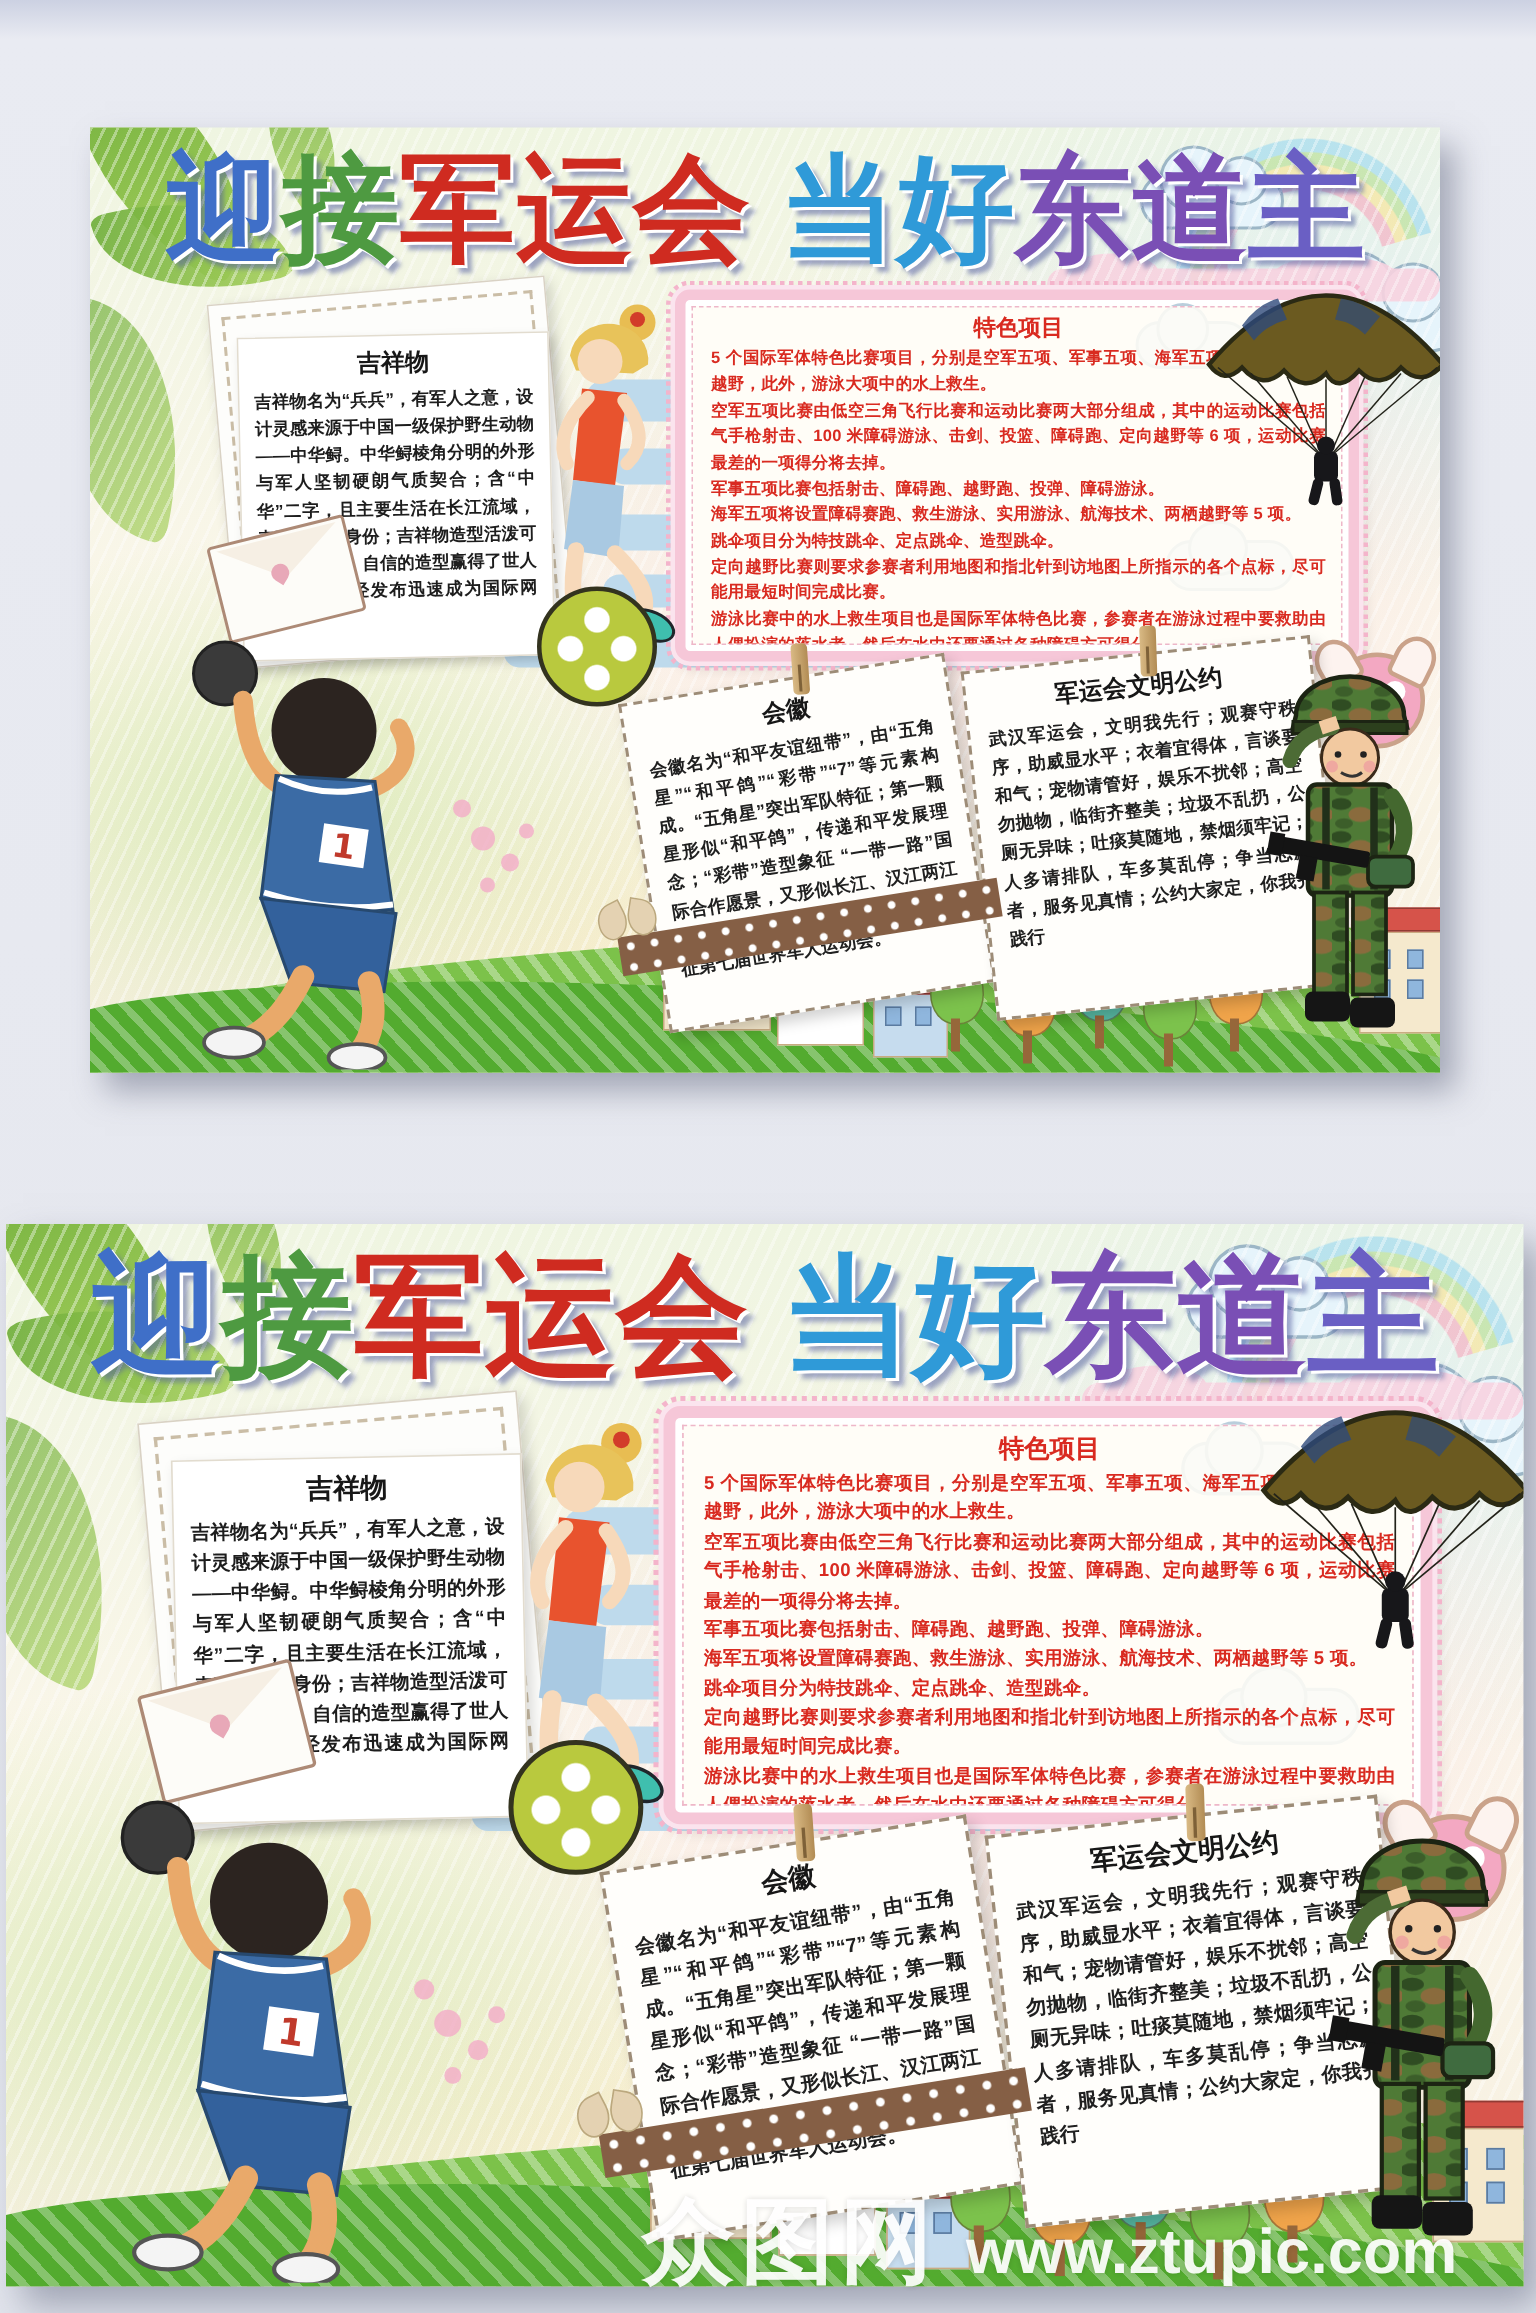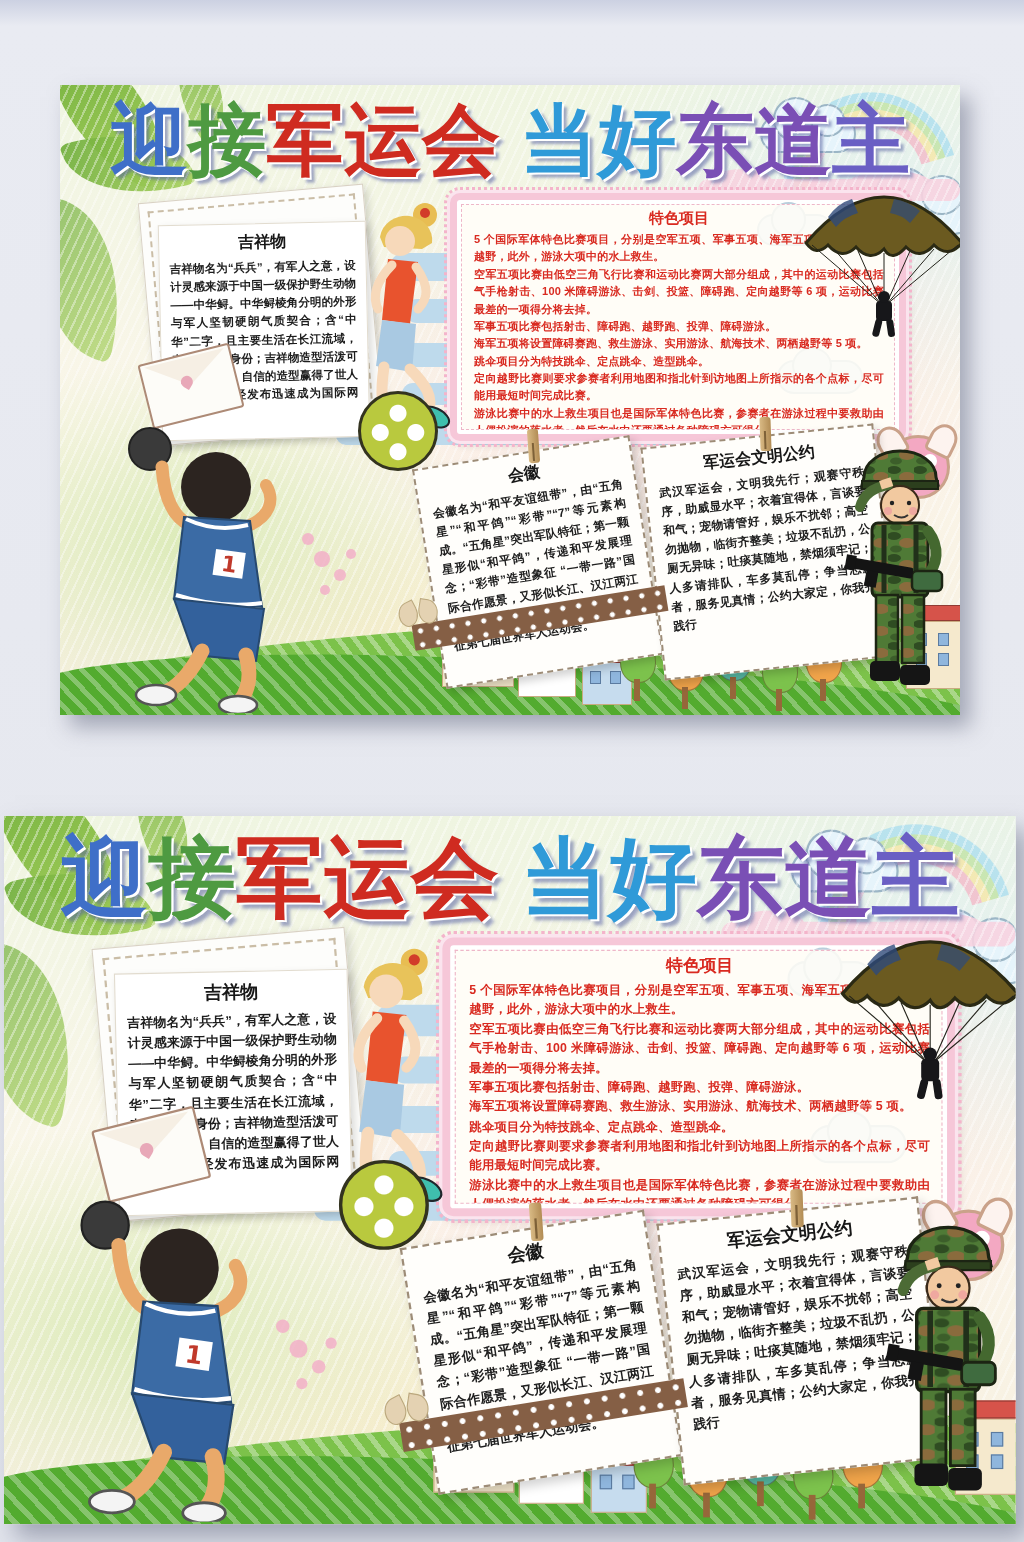--- a/index.html
+++ b/index.html
@@ -555,13 +555,17 @@
         <text x="131" y="149" font-family="DejaVu Sans, sans-serif" font-size="22" font-weight="bold" fill="#c0392b" text-anchor="middle">1</text>
       </g>
       <path d="M76,176 l90,10 -8,52 -62,-6 Z" fill="#33619c" stroke="#27496f" stroke-width="2"></path>
       <path d="M104,228 C94,248 84,260 70,268" stroke="#e9a96a" stroke-width="15" fill="none" stroke-linecap="round"></path>
       <path d="M148,232 C154,252 150,268 142,278" stroke="#e9a96a" stroke-width="15" fill="none" stroke-linecap="round"></path>
       <ellipse cx="58" cy="272" rx="20" ry="10" fill="#f4f4f4" stroke="#555" stroke-width="2.5"></ellipse>
       <ellipse cx="140" cy="282" rx="19" ry="9" fill="#f4f4f4" stroke="#555" stroke-width="2.5"></ellipse>
     </svg>
   </div>
 </div>
+  <div class="watermark">
+    <span class="wm-logo">众图网</span>
+    <span class="wm-url">www.ztupic.com</span>
+  </div>
 </div>
 
 </body></html>

